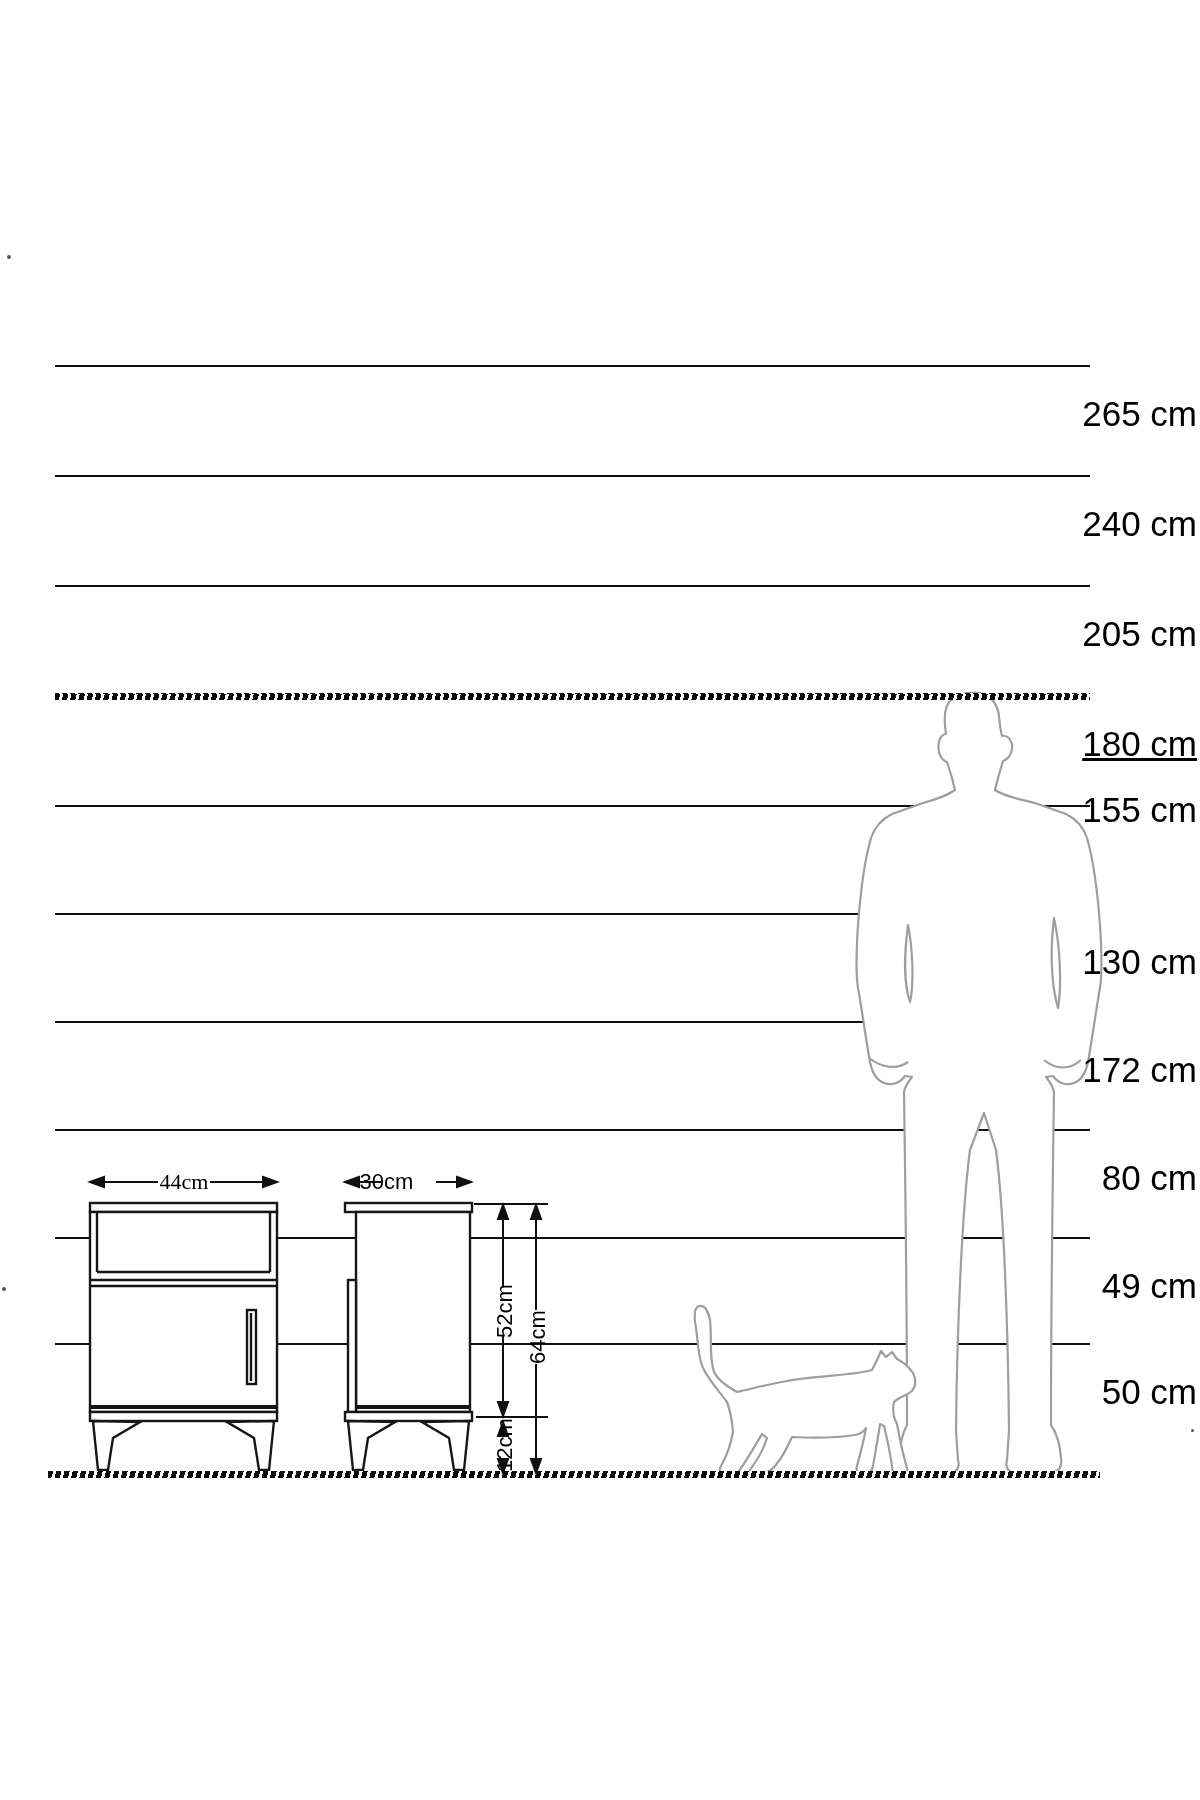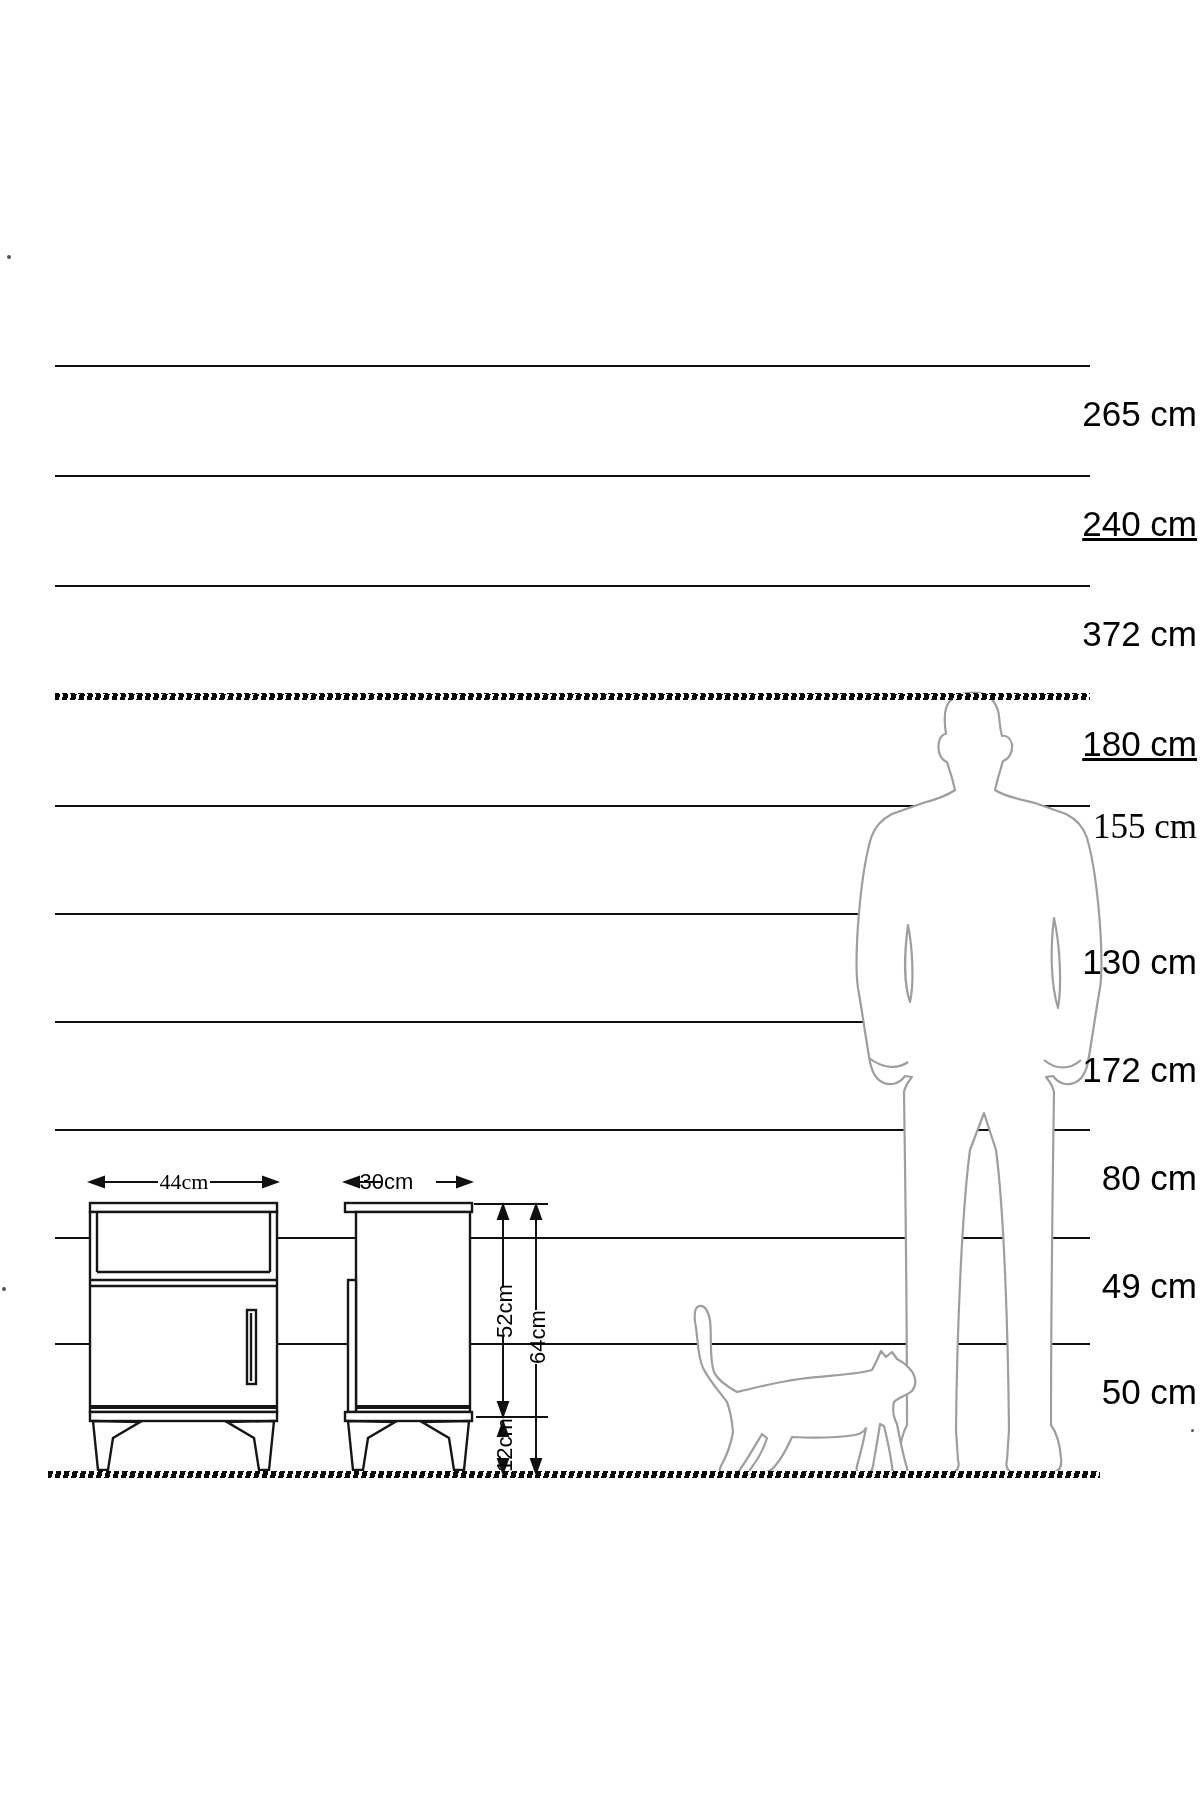--- a/index.html
+++ b/index.html
@@ -40,27 +40,27 @@
 </style>
 </head>
 <body>
 
 <div class="canvas">
 
   <div id="scale-lines">
       <div class="scale-line" style="top: 365px;"></div>
       <div class="scale-label" style="top: 347px;">265 cm</div>
       <div class="scale-line" style="top: 475px;"></div>
-      <div class="scale-label" style="top: 457px; text-decoration: underline;">240 cm</div>
+      <div class="scale-label" style="top: 457px;">240 cm</div>
       <div class="scale-line" style="top: 585px;"></div>
-      <div class="scale-label" style="top: 567px;">372 cm</div>
+      <div class="scale-label" style="top: 567px;">205 cm</div>
       <div class="scale-line hatched" style="top: 693px;"></div>
       <div class="scale-label" style="top: 677px; text-decoration: underline;">180 cm</div>
       <div class="scale-line" style="top: 805px;"></div>
-      <div class="scale-label" style="top: 760px; font-family: Liberation Serif, serif;">155 cm</div>
+      <div class="scale-label" style="top: 743px;">155 cm</div>
       <div class="scale-line" style="top: 913px;"></div>
       <div class="scale-label" style="top: 895px; text-align: right;">130 cm</div>
       <div class="scale-line" style="top: 1021px;"></div>
       <div class="scale-label" style="top: 1003px;">172 cm</div>
       <div class="scale-line" style="top: 1129px;"></div>
       <div class="scale-label" style="top: 1111px;">80 cm</div>
       <div class="scale-line" style="top: 1237px;"></div>
       <div class="scale-label" style="top: 1219px;">49 cm</div>
       <div class="scale-line" style="top: 1343px;"></div>
       <div class="scale-label" style="top: 1325px;">50 cm</div>

